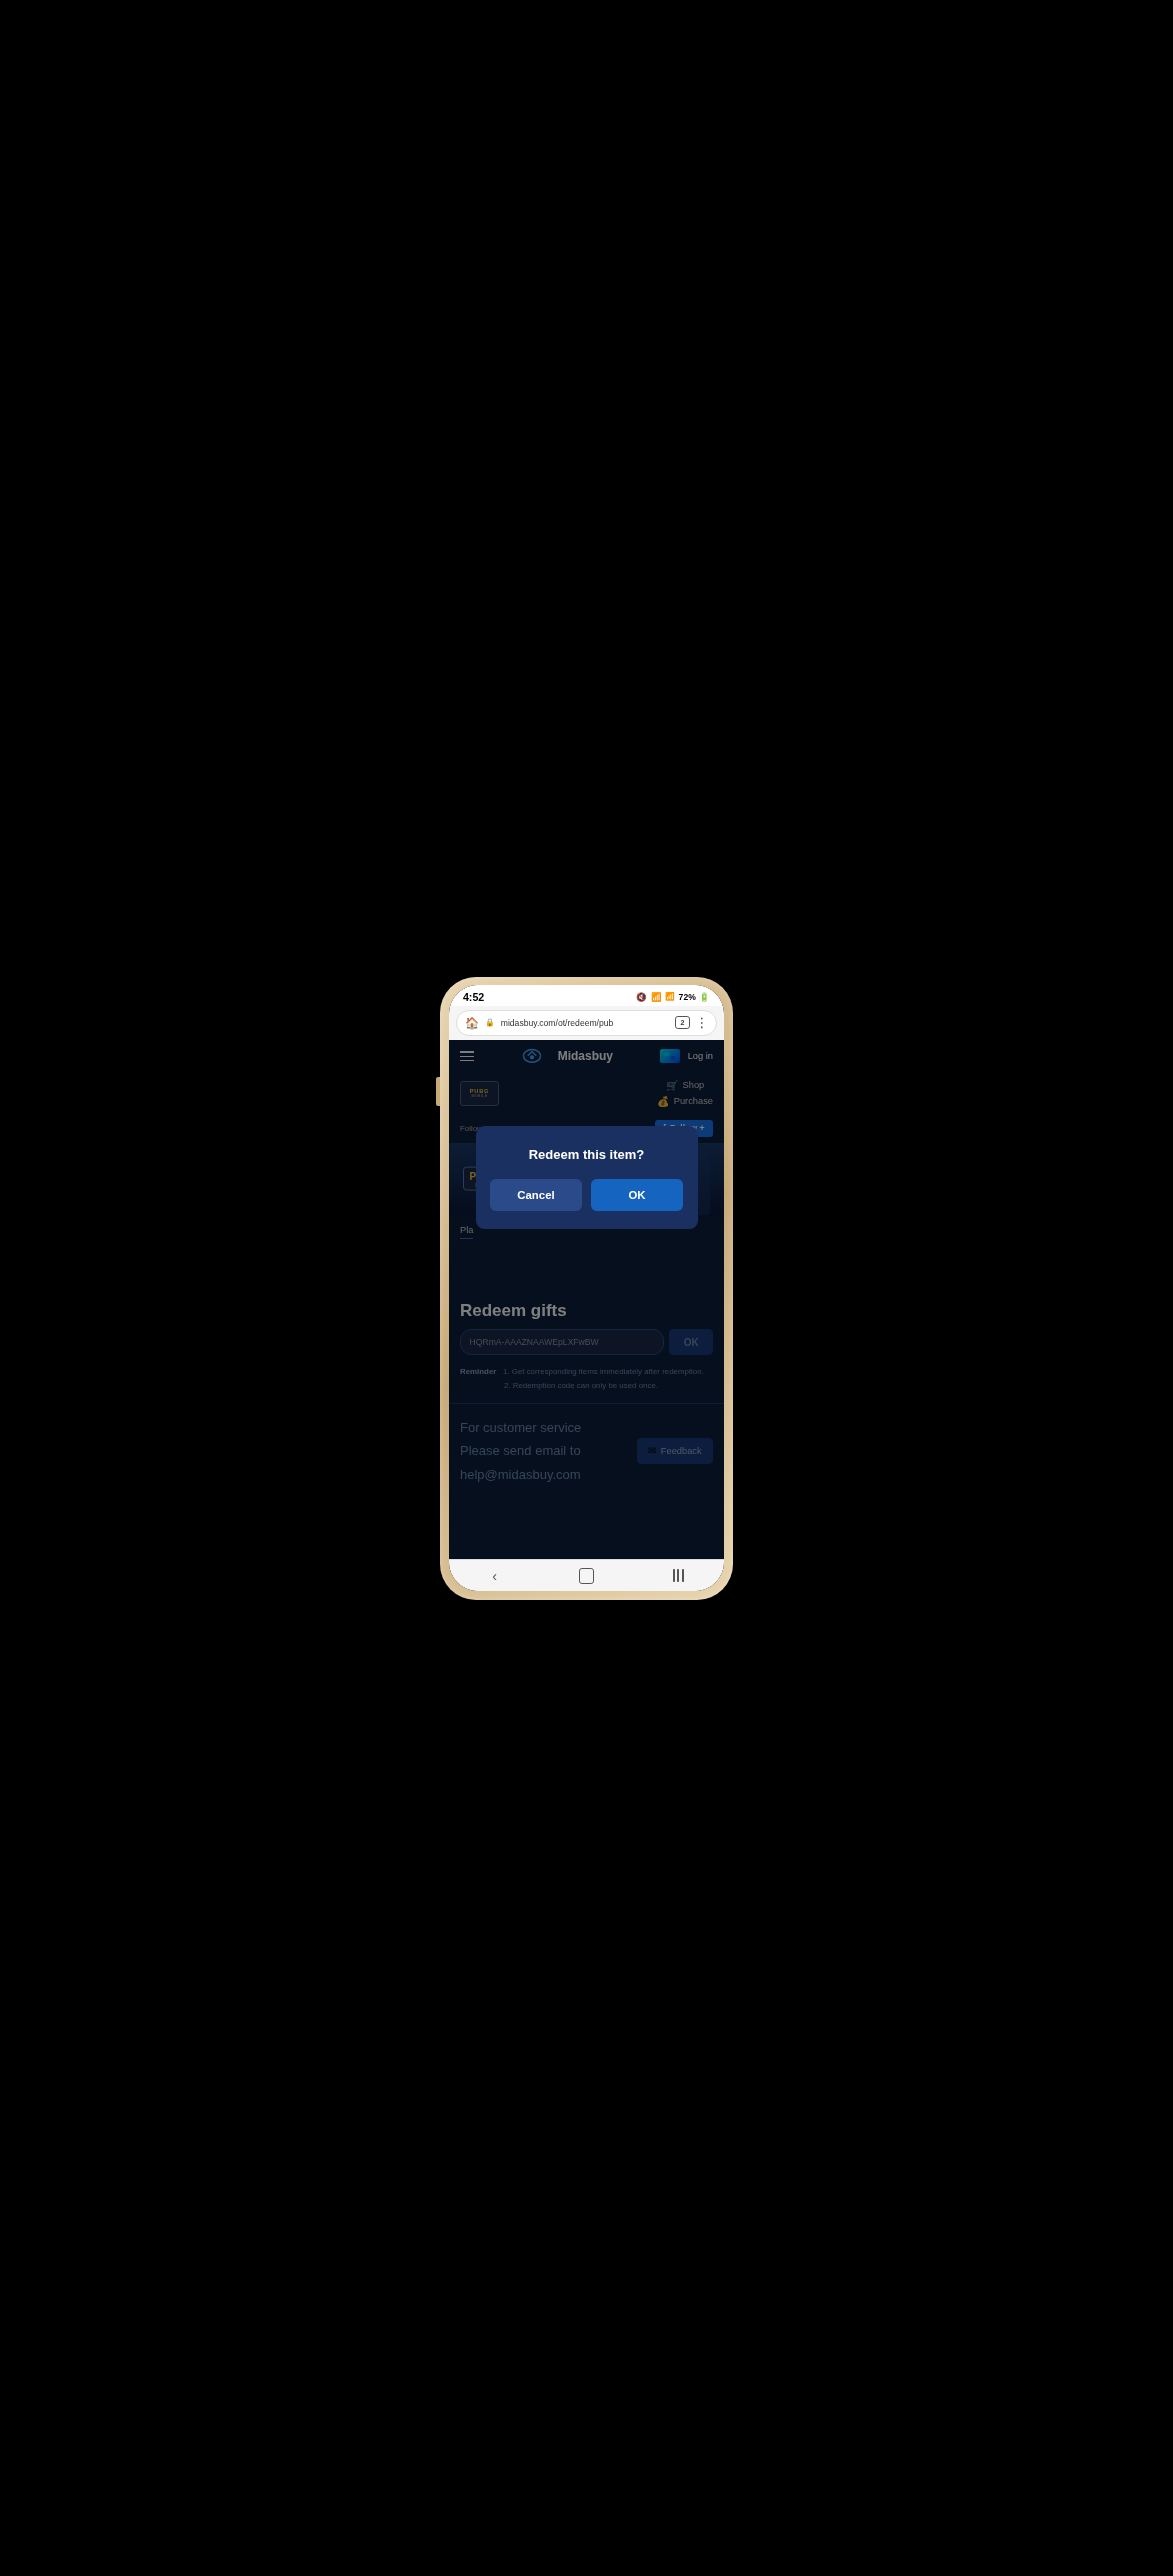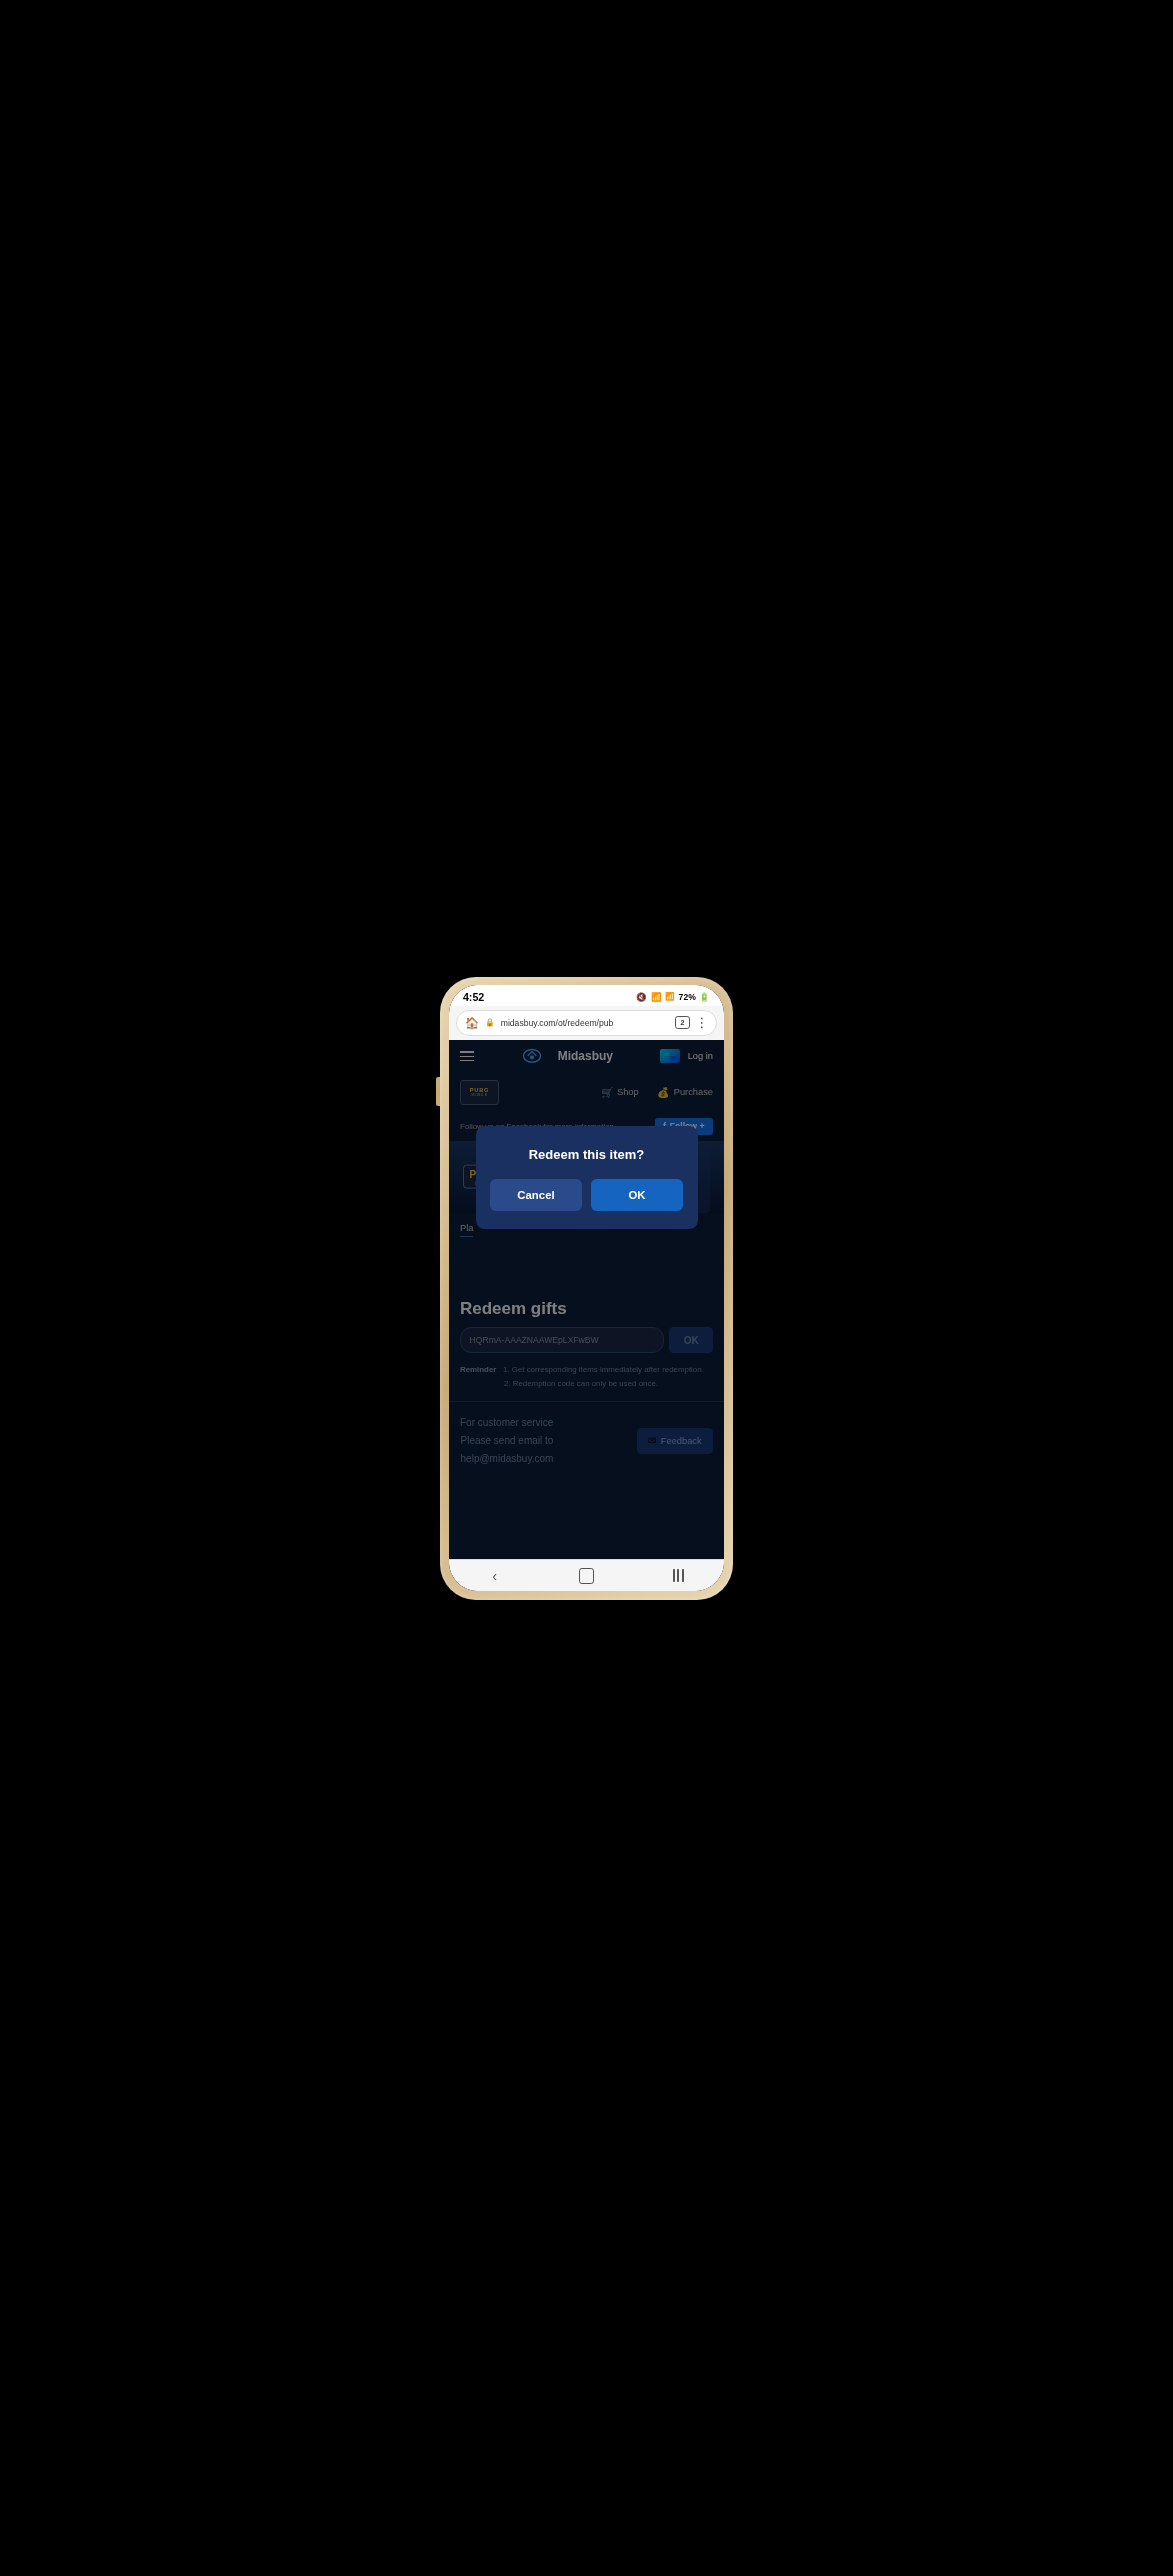--- a/index.html
+++ b/index.html
@@ -198,22 +198,23 @@
     }
 
     .pubg-mobile-text {
       font-size: 3.6px;
       color: #aaa;
       letter-spacing: 0.4px;
     }
 
     .game-actions {
       display: flex;
-      gap: 19px;
-      align-items: center;
+      gap: 5px;
+      align-items: center;
+      flex-direction: column;
     }
 
     .shop-btn, .purchase-btn {
       display: flex;
       align-items: center;
       gap: 3.6px;
       color: #ccc;
       font-size: 9.3px;
       cursor: pointer;
     }
@@ -411,23 +412,22 @@
       background: #0d1f3c;
       padding: 11.4px;
       display: flex;
       justify-content: space-between;
       align-items: center;
       border-top: 0.7px solid #1a3a6a;
     }
 
     .customer-service {
       color: #6a8aaa;
-      font-size: 10px;
+      font-size: 13px;
       line-height: 1.8;
-      text-align: right;
     }
 
     .feedback-btn {
       background: #1a3a7a;
       border-radius: 4.3px;
       padding: 7.2px 11.4px;
       display: flex;
       align-items: center;
       gap: 4.3px;
       cursor: pointer;

